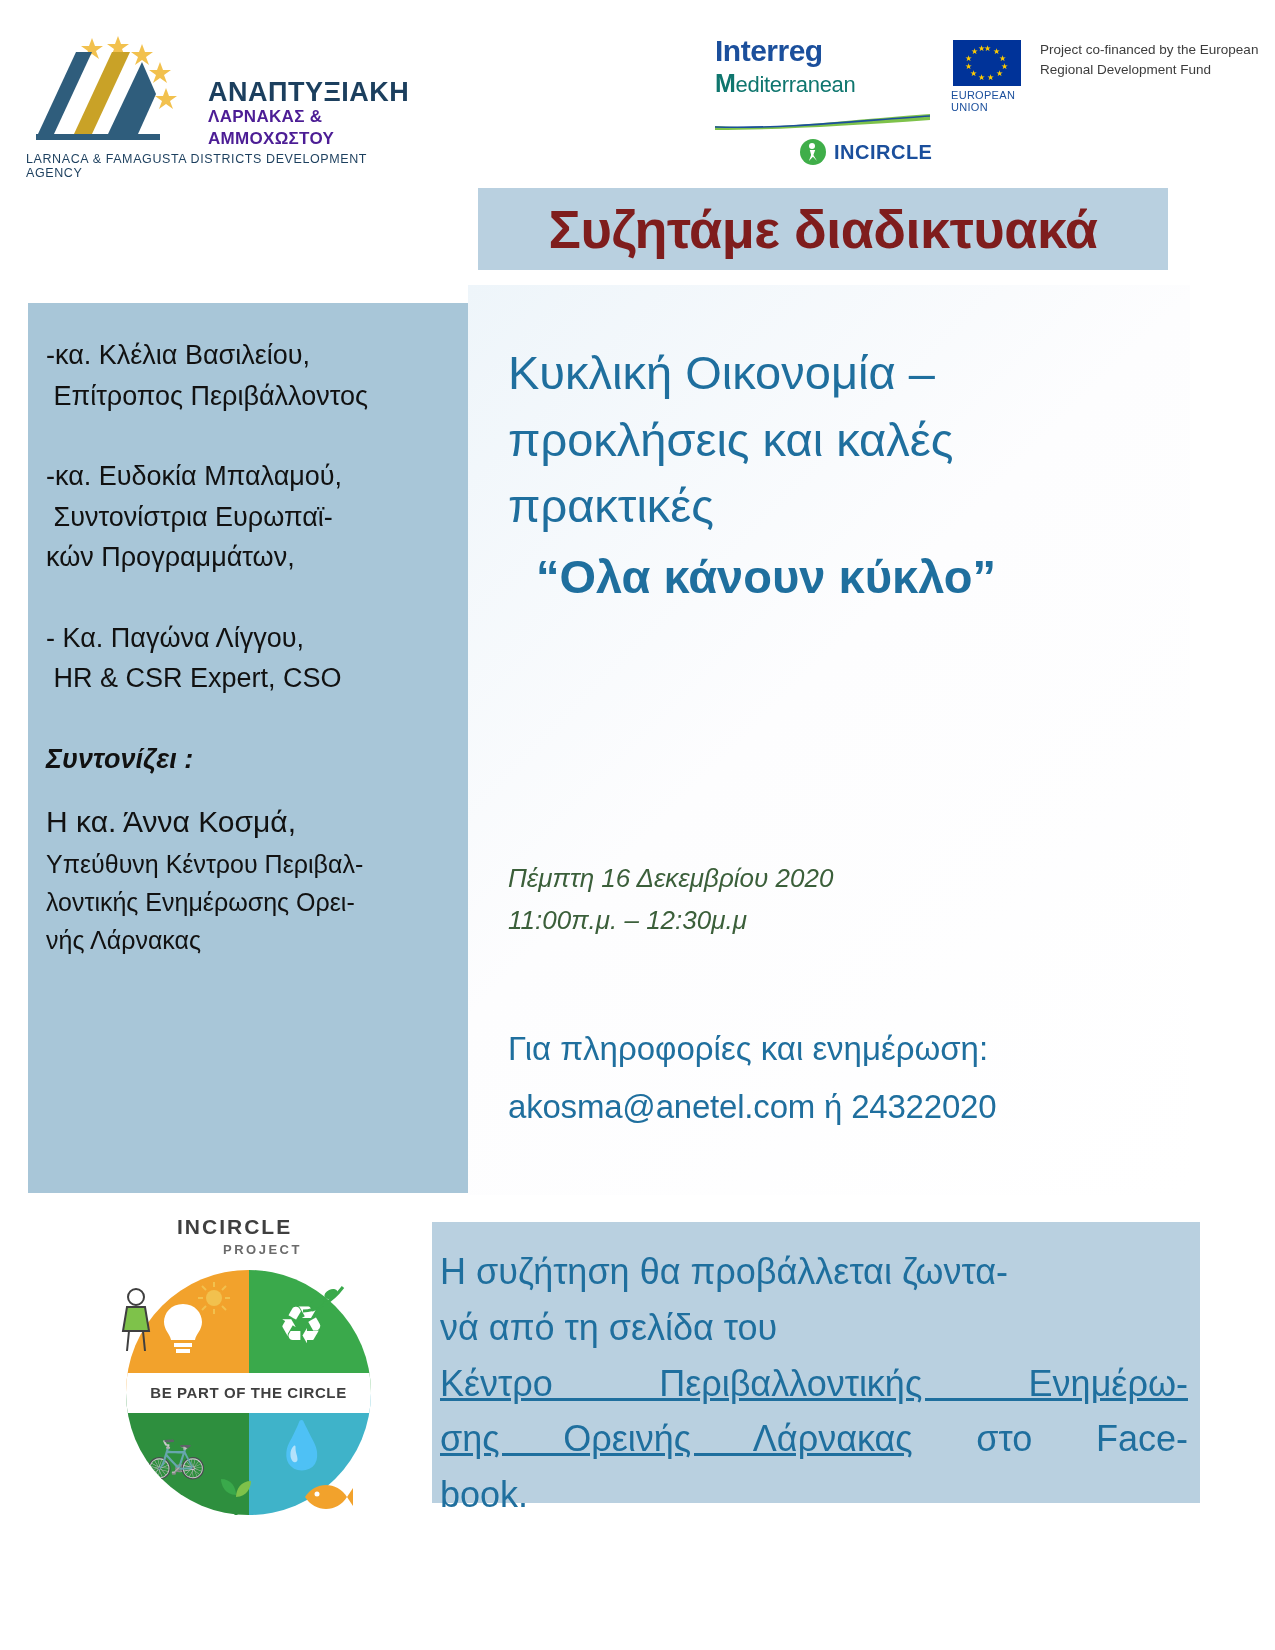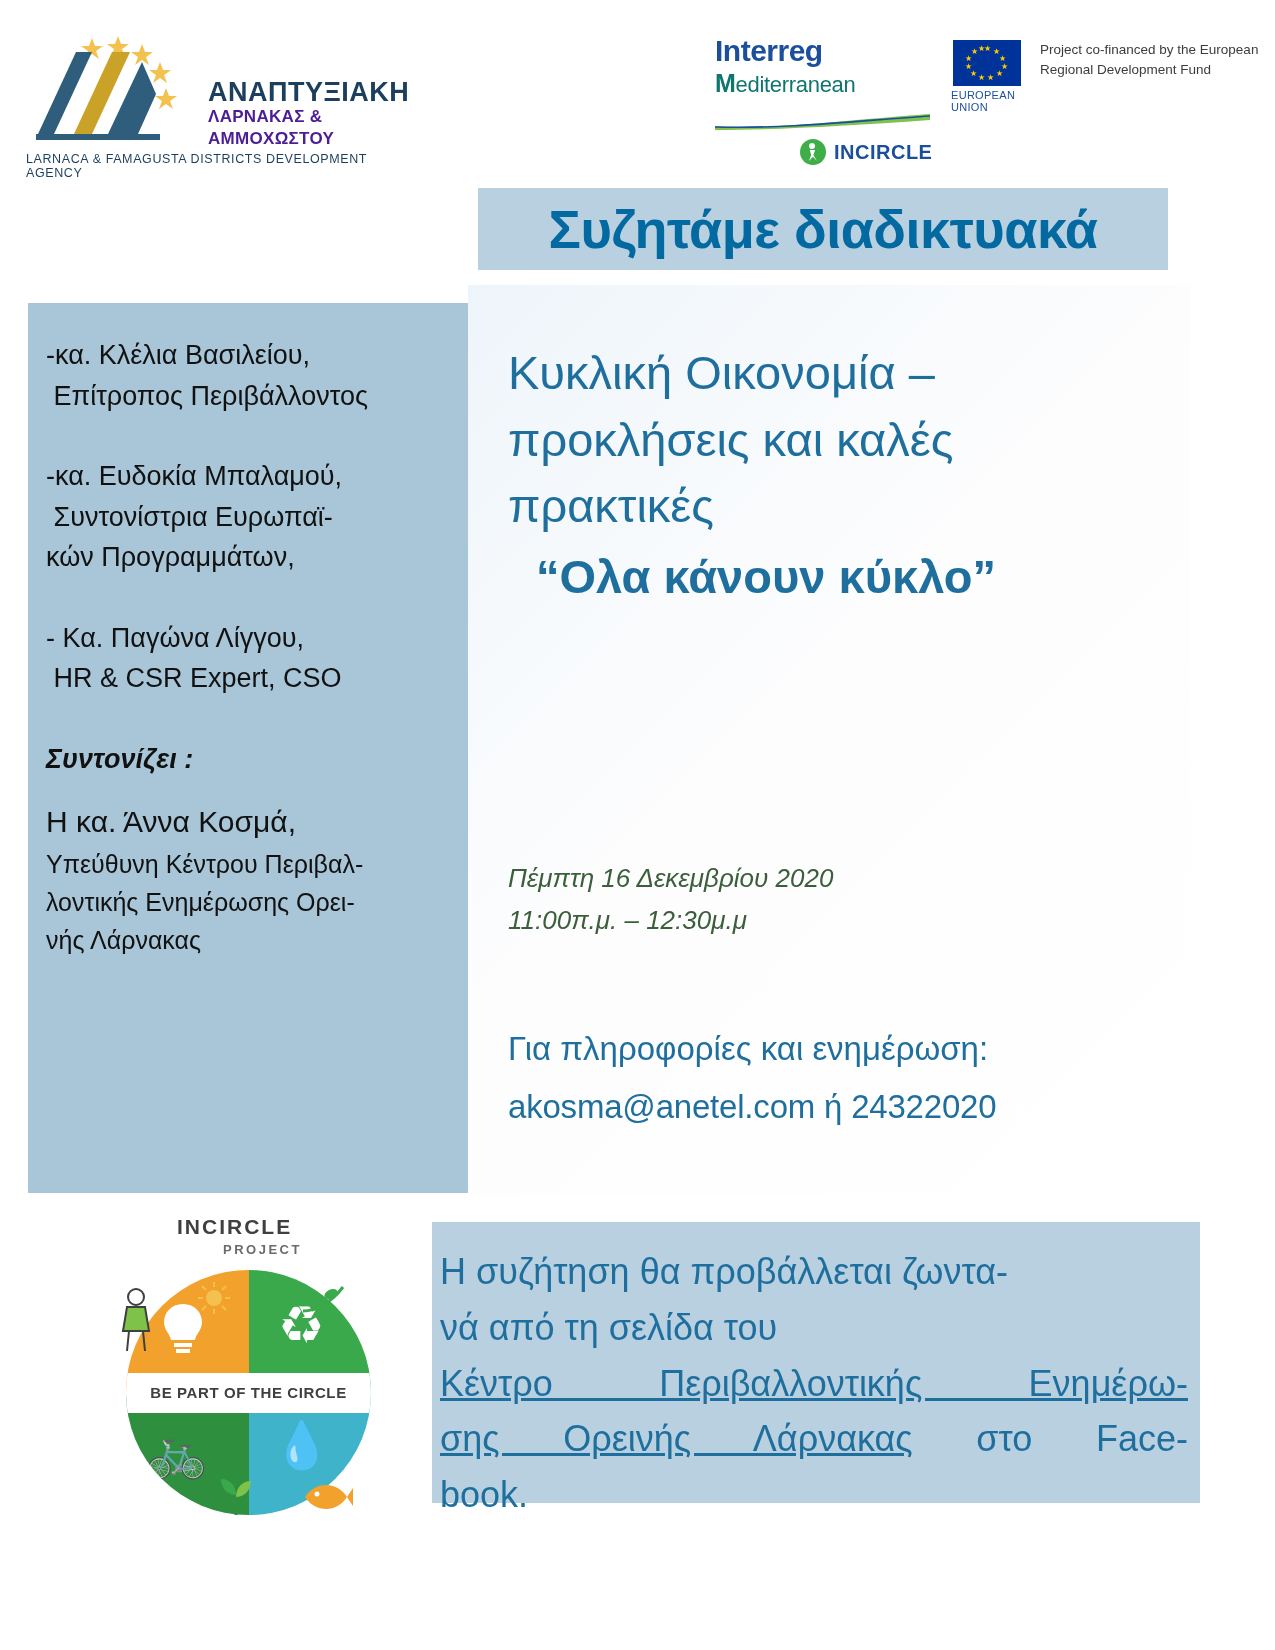--- a/index.html
+++ b/index.html
@@ -177,21 +177,21 @@
     width: 690px;
     height: 82px;
     background: #b9d0e0;
     display: flex;
     align-items: center;
     justify-content: center;
   }
   .title-banner span {
     font-size: 54px;
     font-weight: bold;
-    color: #0369a1;
+    color: #7f1d1d;
     letter-spacing: -0.5px;
   }
 
   
   .main-panel {
     position: absolute;
     left: 468px;
     top: 285px;
     width: 722px;
     height: 910px;

